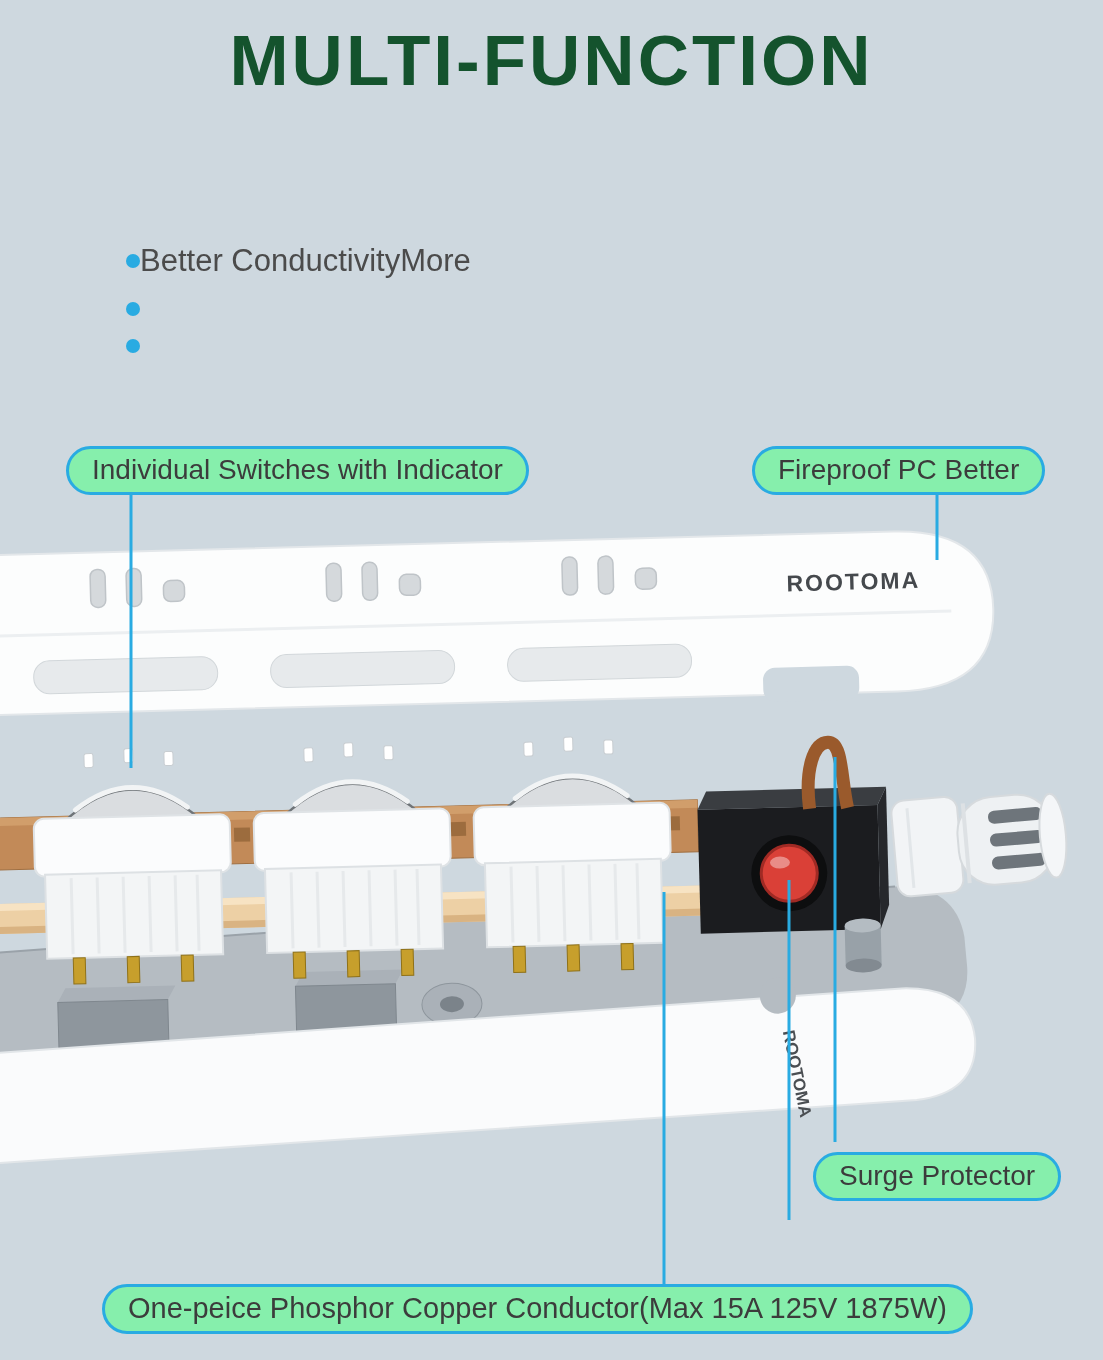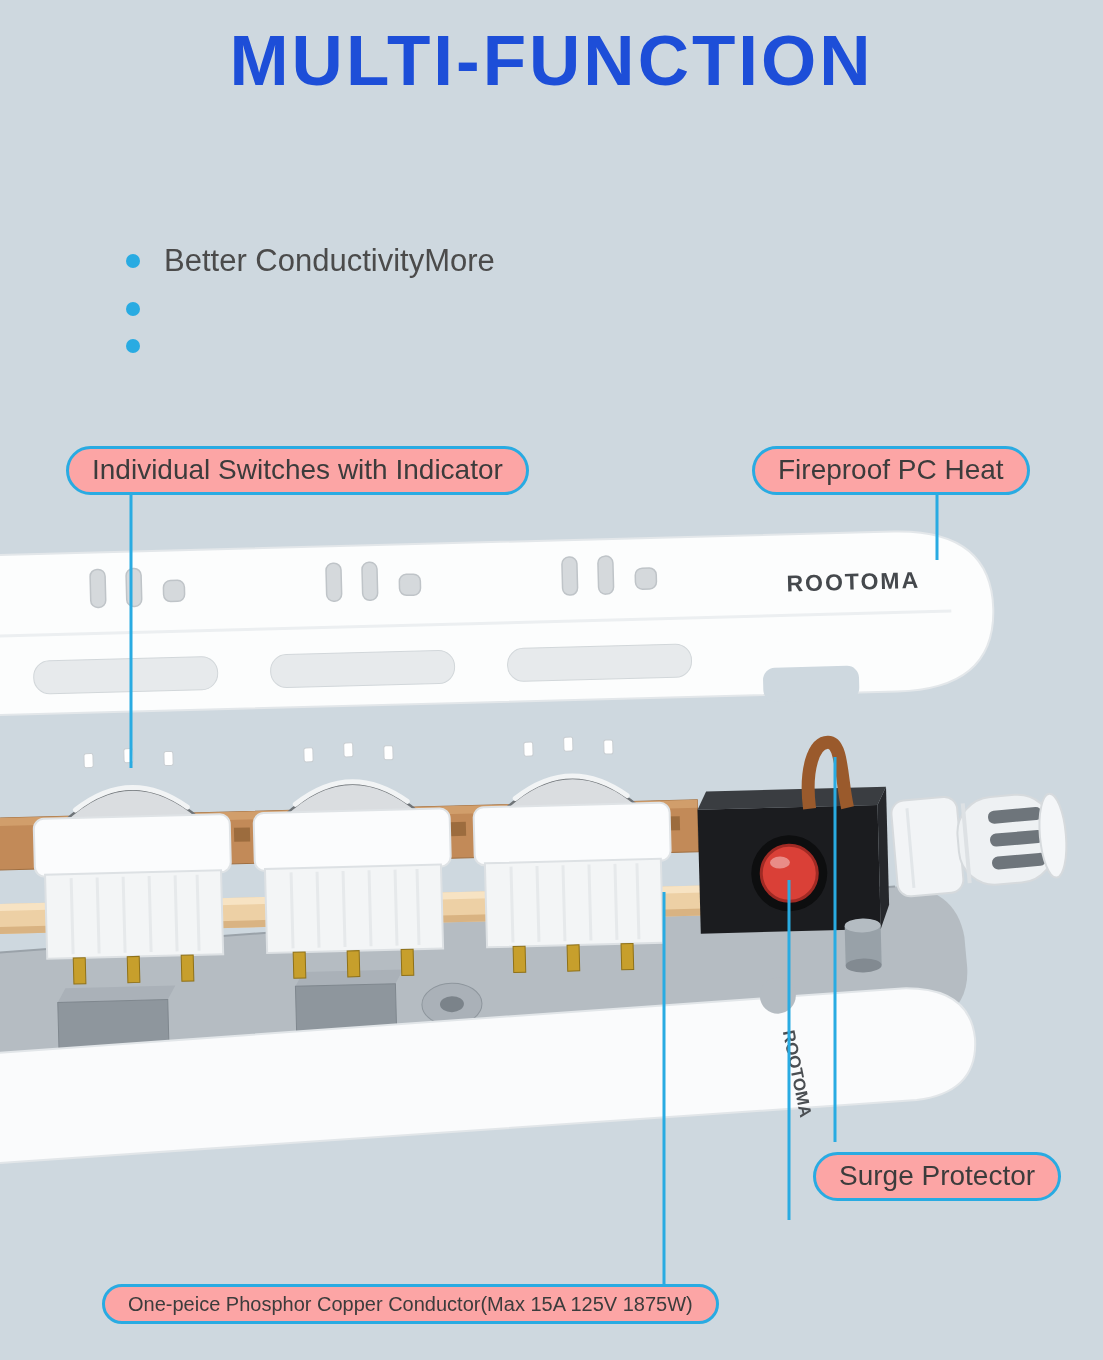--- a/index.html
+++ b/index.html
@@ -2,42 +2,42 @@
 <html><head>
 <meta charset="utf-8">
 <style>
   html,body{margin:0;padding:0;background:#ced8df;}
   .stage{
     position:relative;width:1103px;height:1360px;overflow:hidden;
     background:#ced8df;font-family:"Liberation Sans",sans-serif;
   }
   .title{
     position:absolute;top:18px;left:0;right:0;text-align:center;
-    color:#1d4ed8;font-size:71px;font-weight:800;letter-spacing:3px;line-height:1.2;
+    color:#14532d;font-size:71px;font-weight:800;letter-spacing:3px;line-height:1.2;
     margin:0;
   }
   .features{
     position:absolute;top:243px;left:126px;list-style:none;margin:0;padding:0;
   }
   .features li{
-    display:flex;align-items:center;gap:24px;
+    display:flex;align-items:center;
     font-size:31px;color:#4b4b4b;margin-bottom:23px;
   }
   .dot{width:14px;height:14px;border-radius:50%;background:#29abe2;flex:none;}
   .product-svg{position:absolute;left:0;top:0;width:1103px;height:1360px;}
   .callout{
-    position:absolute;background:#fca5a5;border:3px solid #29abe2;border-radius:26px;
+    position:absolute;background:#86efac;border:3px solid #29abe2;border-radius:26px;
     font-size:28px;color:#3c3c3c;padding:6px 23px;white-space:nowrap;line-height:1.1;
     box-sizing:border-box;
   }
   .c1{left:66px;top:446px;}
   .c2{left:752px;top:446px;}
   .c3{left:813px;top:1141px;margin-top:11px;}
   .c4{left:678px;top:1219px;}
-  .c5{left:102px;top:1284px;font-size:20px;}
+  .c5{left:102px;top:1284px;font-size:29px;}
 </style>
 </head>
 <body>
 
 <div class="stage">
 
   <svg class="product-svg" viewBox="0 0 1103 1360">
 
     <g transform="translate(0 12) rotate(-1.5 0 1000)">
       <path d="M-30 942 L898 898 Q958 898 966 950 L968 980 Q970 1030 916 1038 L-30 1085 Z" fill="#b5bcc2"></path>
@@ -194,17 +194,17 @@
     </li>
     <li>
       <span class="dot"></span>
     </li>
     <li>
       <span class="dot"></span>
     </li>
   </ul>
 
   <div class="callout c1">Individual Switches with Indicator</div>
-  <div class="callout c2">Fireproof PC Heat</div>
+  <div class="callout c2">Fireproof PC Better</div>
   <div class="callout c3">Surge Protector</div>
   <div class="callout c5">One-peice Phosphor Copper Conductor(Max 15A 125V 1875W)</div>
 
 </div>
 
 </body></html>

